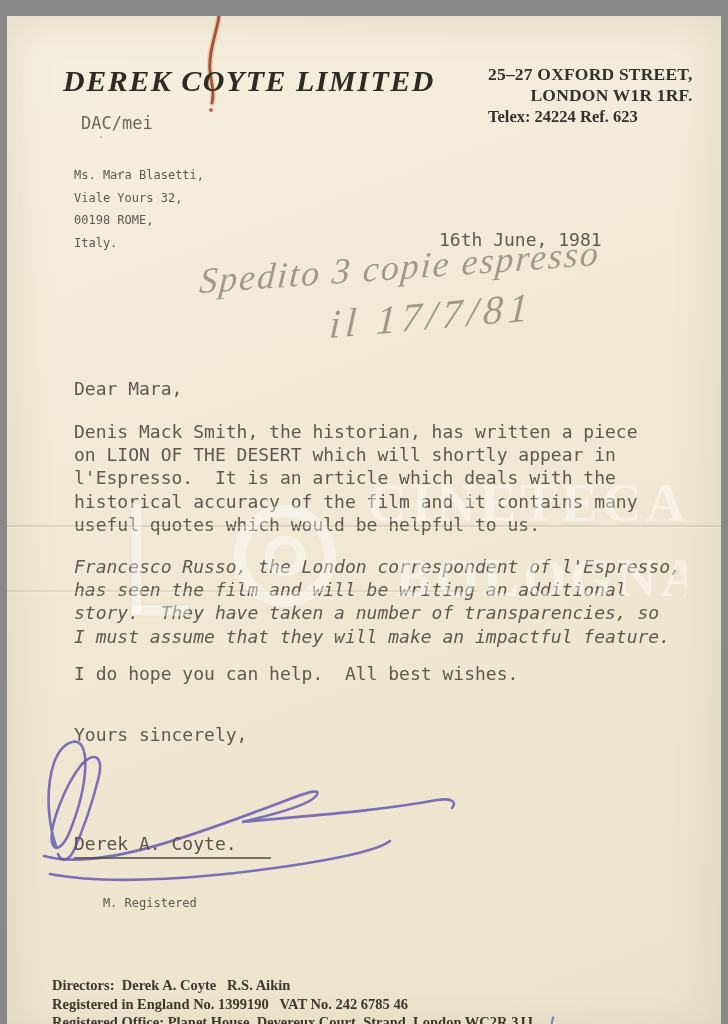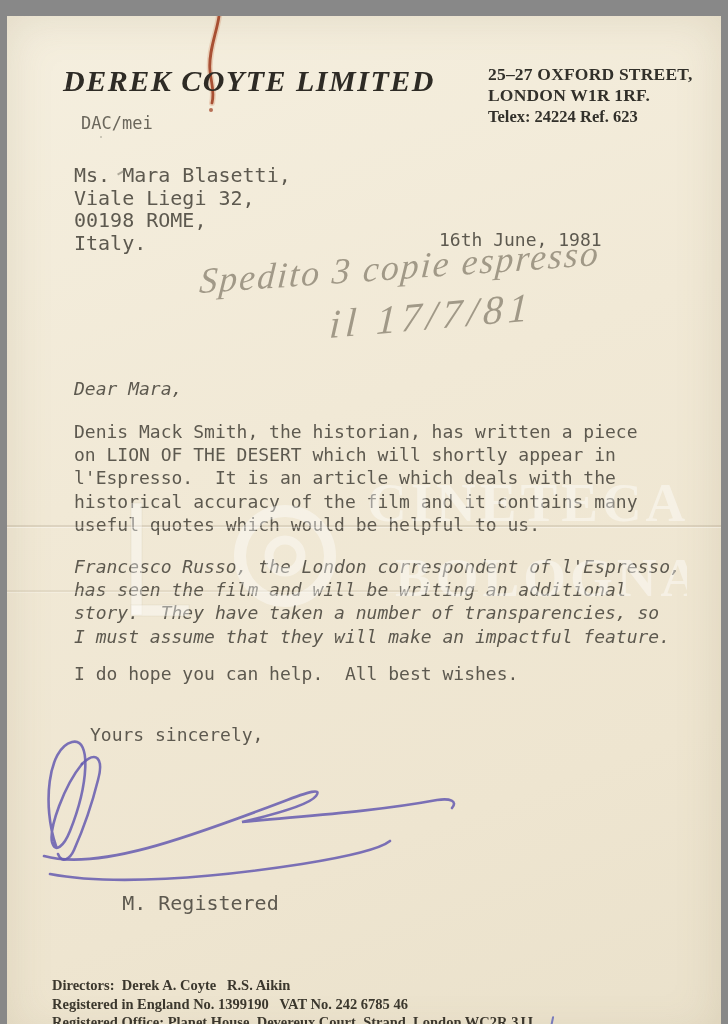--- a/index.html
+++ b/index.html
@@ -14,24 +14,24 @@
     background:linear-gradient(to bottom,rgba(90,80,60,0),rgba(70,62,48,0.35));
   }
   .abs{position:absolute;}
   .mono{font-family:"DejaVu Sans Mono",monospace;white-space:pre;color:#5d594f;}
   .typed-body{font-size:18px;line-height:23.2px;}
   .company{
     font-family:"Liberation Serif",serif;font-style:italic;font-weight:600;
     font-size:30px;letter-spacing:1.5px;color:#2e2b25;white-space:pre;
   }
   .lh-right{font-family:"Liberation Serif",serif;color:#32302a;white-space:pre;}
-  .lh-addr{font-weight:700;font-size:17.5px;line-height:21px;letter-spacing:0.2px;}
+  .lh-addr{font-weight:700;font-size:17.5px;line-height:21px;letter-spacing:0.2px;text-align:right;}
   .lh-tel{font-weight:600;font-size:16.5px;line-height:21px;margin-top:7px;}
   .ref{font-size:17px;color:#6b675c;}
-  .recipient{font-size:20px;line-height:22.6px;}
+  .recipient{font-size:12px;line-height:22.6px;}
   .handwrite{
     font-family:"Liberation Serif",serif;font-style:italic;color:#8d8574;
     opacity:0.8;white-space:pre;
   }
   .hand1{font-size:36px;letter-spacing:2px;transform:rotate(-4deg) skewX(-8deg);}
   .hand2{font-size:40px;letter-spacing:5px;transform:rotate(-5deg) skewX(-8deg);}
   .signatory{
     font-size:18px;color:#57534a;display:inline-block;
     border-bottom:2px solid rgba(77,74,66,0.75);padding:0 34px 3px 0;
   }
@@ -62,60 +62,63 @@
   <div class="abs mono ref" style="left:74px;top:97px;">DAC/mei</div>
 
   <div class="abs" style="left:481px;top:48px;">
     <div class="lh-right lh-addr">25–27 OXFORD STREET,</div>
     <div class="lh-right lh-addr">LONDON W1R 1RF.</div>
     <div class="lh-right lh-tel" style="margin-top:0;">Telex: 24224 Ref. 623</div>
   </div>
 
   <div class="abs" style="left:67px;top:148px;">
     <div class="mono recipient">Ms. Mara Blasetti,</div>
-    <div class="mono recipient">Viale Liegi 32,</div>
+    <div class="mono recipient">Viale Yours 32,</div>
     <div class="mono recipient">00198 ROME,</div>
     <div class="mono recipient">Italy.</div>
   </div>
 
   <div class="abs mono typed-body" style="left:432px;top:212px;">16th June, 1981</div>
 
   <div class="abs handwrite hand1" style="left:192px;top:230px;">Spedito 3 copie espresso</div>
   <div class="abs handwrite hand2" style="left:322px;top:276px;">il 17/7/81</div>
 
-  <div class="abs mono typed-body" style="left:67px;top:361px;font-style:italic;">Dear Mara,</div>
+  <div class="abs mono typed-body" style="left:67px;top:361px;">Dear Mara,</div>
 
   <div class="abs" style="left:67px;top:404px;">
     <div class="mono typed-body">Denis Mack Smith, the historian, has written a piece</div>
     <div class="mono typed-body">on LION OF THE DESERT which will shortly appear in</div>
     <div class="mono typed-body">l'Espresso.  It is an article which deals with the</div>
     <div class="mono typed-body">historical accuracy of the film and it contains many</div>
     <div class="mono typed-body">useful quotes which would be helpful to us.</div>
   </div>
 
   <div class="abs" style="left:67px;top:539px;font-style:italic;">
     <div class="mono typed-body">Francesco Russo, the London correspondent of l'Espresso,</div>
     <div class="mono typed-body">has seen the film and will be writing an additional</div>
     <div class="mono typed-body">story.  They have taken a number of transparencies, so</div>
     <div class="mono typed-body">I must assume that they will make an impactful feature.</div>
   </div>
 
   <div class="abs mono typed-body" style="left:67px;top:646px;">I do hope you can help.  All best wishes.</div>
 
-  <div class="abs mono typed-body" style="left:83px;top:707px;">Yours sincerely,</div>
+  <div class="abs mono typed-body" style="left:67px;top:707px;">Yours sincerely,</div>
 
   <svg class="abs" style="left:15px;top:712px;" width="480" height="170" viewBox="0 0 480 170">
     <g fill="none" stroke="#655ab0" stroke-width="2.6" stroke-opacity="0.85" stroke-linecap="round">
       <path d="M34,118 C20,78 26,20 50,14 C70,9 66,58 48,103 C42,118 33,126 30,114 C27,100 42,58 60,36"></path>
       <path d="M60,36 C74,22 82,30 76,52 C70,76 60,104 52,122 C48,131 40,136 36,126"></path>
       <path d="M22,128 C75,143 165,110 260,74 C288,63 300,60 294,68 C287,77 250,87 220,94 C280,88 350,84 415,72 C428,70 436,73 430,80"></path>
       <path d="M28,146 C90,158 190,150 280,136 C330,128 358,121 368,113"></path>
     </g>
   </svg>
 
+  <div class="abs" style="left:67px;top:817px;">
+    <span class="mono signatory">Derek A. Coyte.</span>
+  </div>
 
   <div class="abs" style="left:67px;top:876px;">
     <div class="mono recipient">    M. Registered</div>
   </div>
 
   <div class="abs" style="left:45px;top:960px;">
     <div class="footer-line">Directors:  Derek A. Coyte   R.S. Aikin</div>
     <div class="footer-line">Registered in England No. 1399190   VAT No. 242 6785 46</div>
     <div class="footer-line">Registered Office: Planet House, Devereux Court, Strand, London WC2R 3JJ</div>
   </div>

